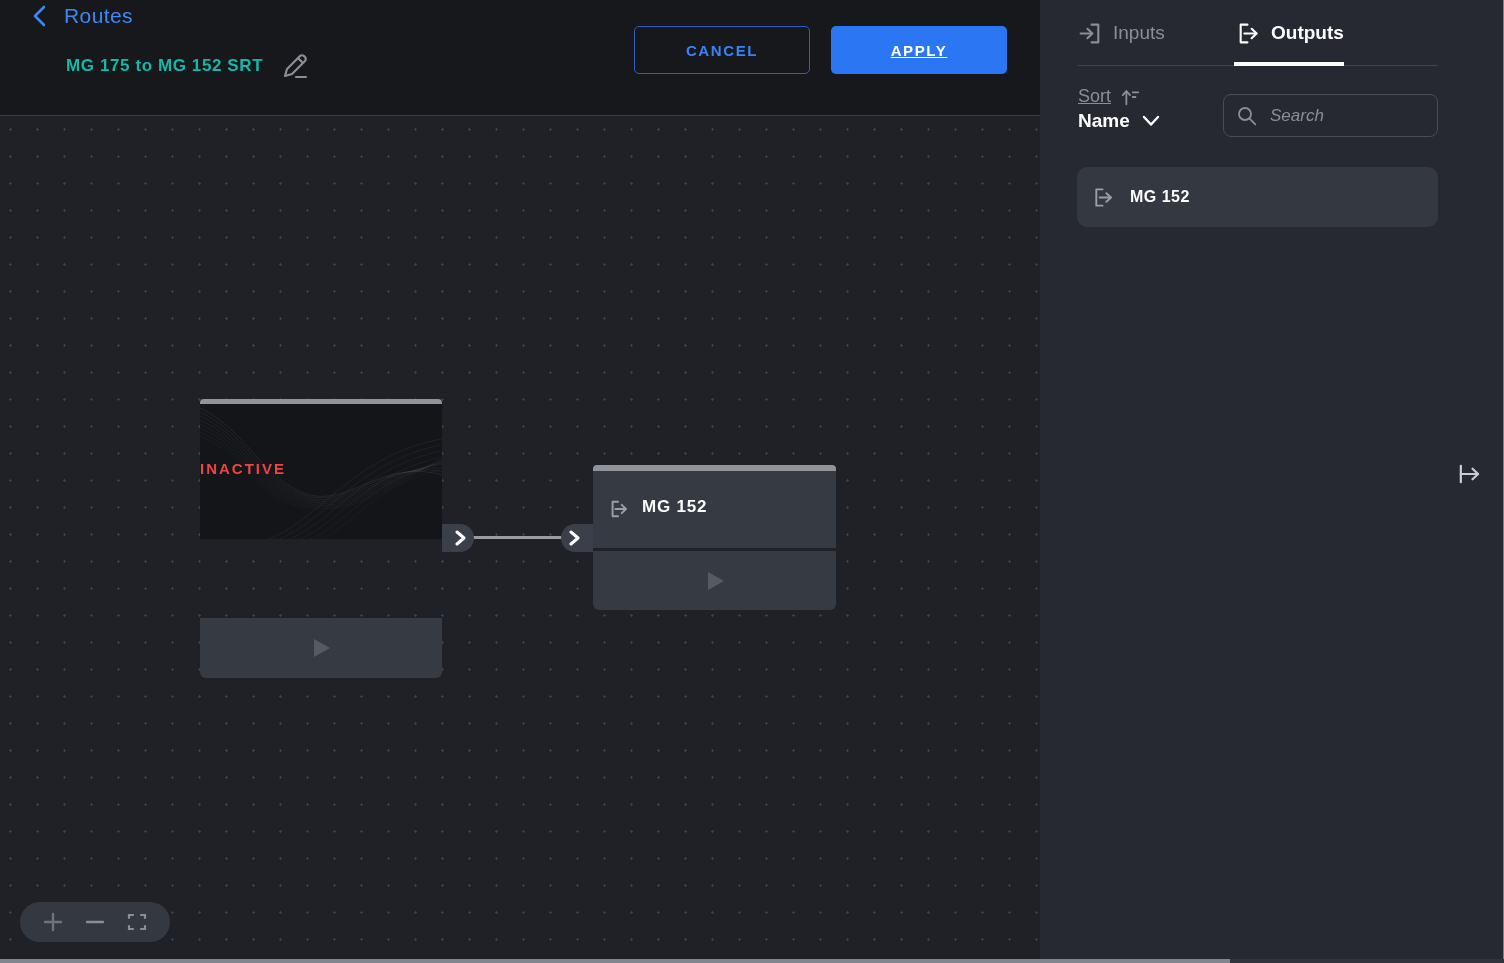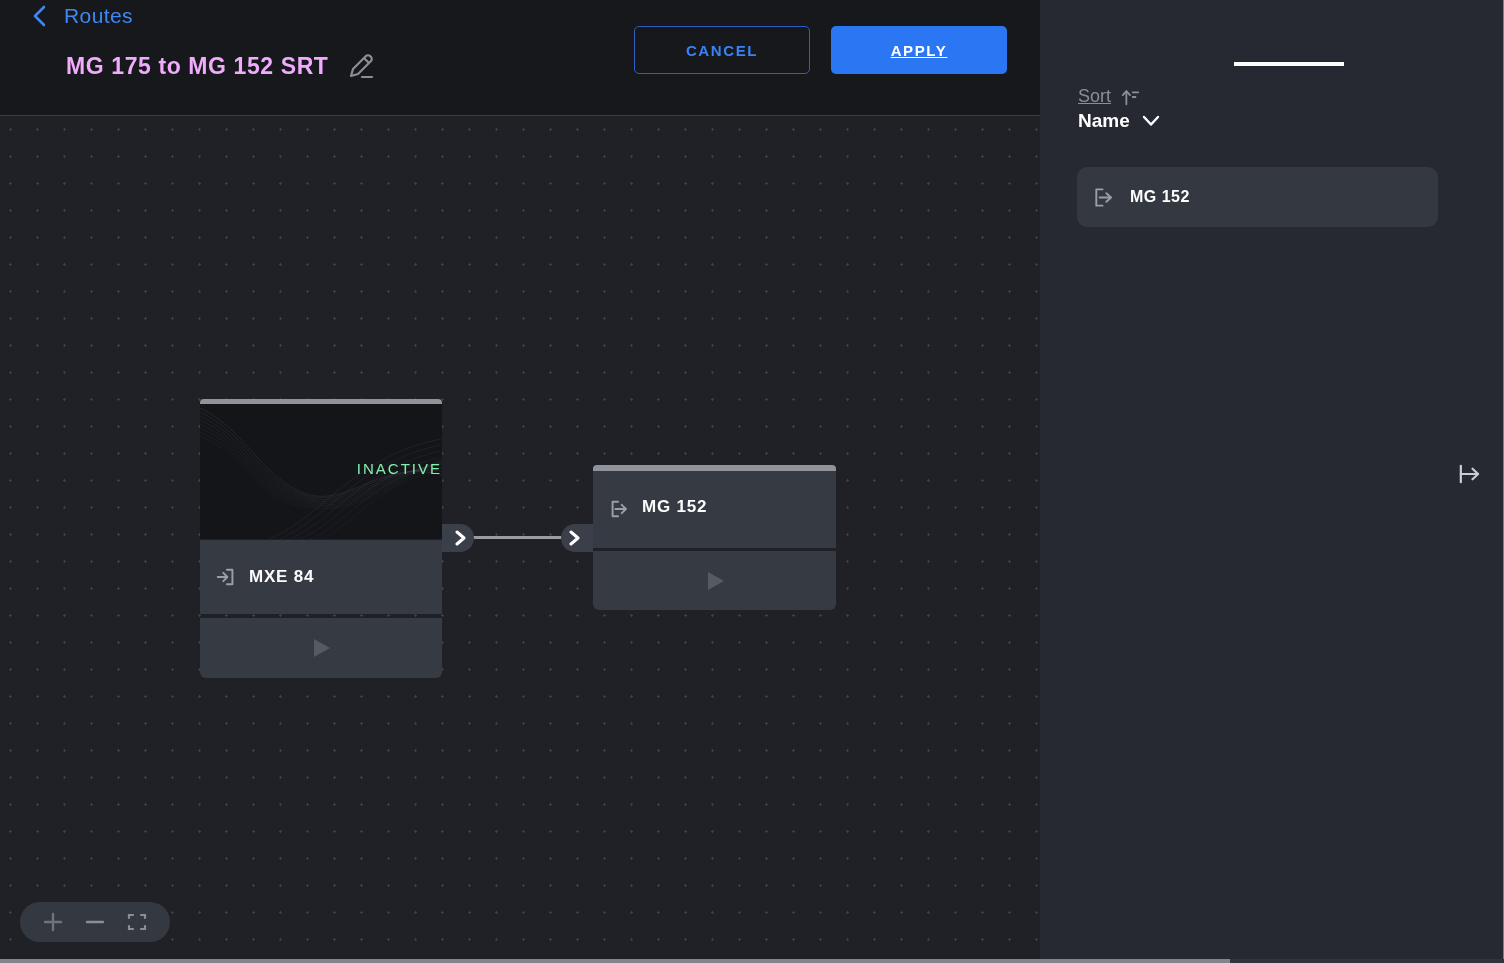--- a/index.html
+++ b/index.html
@@ -8,39 +8,39 @@
   .app { position:relative; width:1504px; height:963px; }
 
   
   .canvas-col { position:absolute; left:0; top:0; width:1040px; height:963px; background:#1f2126; }
   .canvas-header { position:absolute; left:0; top:0; width:1040px; height:116px;
     background:#17181c; border-bottom:1px solid #3a3d45; }
   .back-row { position:absolute; left:30px; top:4px; display:flex; gap:14px; cursor:pointer; }
   .back-row svg { display:block; }
   .back-label { color:#3f87f5; font-size:21px; letter-spacing:.4px; }
   .title-row { position:absolute; left:66px; top:50px; display:flex; align-items:center; gap:16px; }
-  .page-title { color:#f0abfc; font-size:23px; font-weight:600; letter-spacing:.6px; }
+  .page-title { color:#14b8a6; font-size:17px; font-weight:600; letter-spacing:.6px; }
   .hdr-buttons { position:absolute; right:33px; top:26px; display:flex; gap:21px; }
   .btn { width:176px; height:48px; border-radius:5px; font-size:15px; font-weight:700;
     letter-spacing:1.6px; font-family:"Liberation Sans", sans-serif; cursor:pointer;
     display:flex; align-items:center; justify-content:center; }
   .btn-cancel { background:transparent; border:1px solid #2c5ec4; color:#3b82f6; }
   .btn-apply { background:#2b76f2; border:none; color:#ffffff;text-decoration:underline; }
 
   
   .canvas { position:absolute; left:0; top:117px; width:1040px; height:842px; background:#1f2126;
     background-image:radial-gradient(rgba(130,135,150,.30) 1.2px, transparent 1.4px);
     background-size:27px 27px; background-position:24px 26px; }
 
   .node { position:absolute; }
   .accent-bar { position:absolute; left:0; width:100%; background:#90939a; border-radius:4px 4px 0 0; }
   .thumb { position:absolute; left:0; width:100%; background:#141519; overflow:hidden; }
   .thumb svg { position:absolute; left:0; top:0; }
-  .inactive-label { position:absolute; left:0; top:56px; width:100%; text-align:right;
-    color:#86efac; font-size:15px; font-weight:400; letter-spacing:2px; }
+  .inactive-label { position:absolute; left:0; top:56px; width:100%; text-align:left;
+    color:#ef4444; font-size:15px; font-weight:700; letter-spacing:2px; }
   .band { position:absolute; left:0; width:100%; background:#363a43; display:flex; align-items:center; }
   .band .node-label { color:#fdfdfe; font-size:17px; font-weight:700; letter-spacing:.8px; margin-left:12px; }
   .band .nicon { margin-left:15px; display:flex; }
   .play-band { position:absolute; left:0; width:100%; background:#363a43; border-radius:0 0 6px 6px;
     display:flex; align-items:center; justify-content:center; cursor:pointer; }
 
   .connector { position:absolute; width:32px; height:28px; background:#3b3f49;
     display:flex; align-items:center; cursor:pointer; }
   .connector.out { border-radius:0 15px 15px 0; justify-content:flex-end; padding-right:8px; }
   .connector.in  { border-radius:15px 0 0 15px; justify-content:flex-start; padding-left:8px; }
@@ -130,32 +130,20 @@
               <path opacity=".12" d="M55 140 C 120 122, 146 52, 246 34"></path>
               <path opacity=".11" d="M65 140 C 126 124, 150 58, 246 40"></path>
               <path opacity=".10" d="M75 140 C 132 126, 154 64, 246 46"></path>
               <path opacity=".09" d="M85 140 C 138 128, 158 70, 246 52"></path>
               <path opacity=".08" d="M95 140 C 144 130, 162 76, 246 58"></path>
               <path opacity=".07" d="M105 140 C 150 132, 166 82, 246 64"></path>
             </g>
           </svg>
           <div class="inactive-label">INACTIVE</div>
         </div>
-        <div class="band" style="top:141px; height:74px;">
-          <span class="nicon">
-            <svg width="22" height="24" viewBox="0 0 24 24">
-              <g fill="none" stroke="#9aa0a8" stroke-width="2.1" stroke-linecap="round" stroke-linejoin="round">
-                <path d="M13 4 H19 V20 H13"></path>
-                <line x1="3" y1="12" x2="13" y2="12"></line>
-                <polyline points="9,7.5 13.5,12 9,16.5"></polyline>
-              </g>
-            </svg>
-          </span>
-          <span class="node-label">MXE 84</span>
-        </div>
         <div class="play-band" style="top:219px; height:60px;">
           <svg width="22" height="22" viewBox="0 0 22 22">
             <polygon points="4,2 20,11 4,20" fill="#565a63"></polygon>
           </svg>
         </div>
       </div>
 
       <div class="node" style="left:593px; top:348px; width:243px; height:145px;">
         <div class="accent-bar" style="top:0; height:6px;"></div>
         <div class="band" style="top:6px; height:77px; align-items:flex-start; padding-top:26px;">
@@ -212,20 +200,42 @@
                 <path d="M7 18 H3 V15"></path>
             </g>
           </svg>
         </button>
       </div>
     </div>
   </div>
 
   <div class="sidebar">
 
+    <div class="tabs">
+      <div class="tab tab-inputs inactive">
+        <svg width="25" height="27" viewBox="0 0 24 24">
+          <g fill="none" stroke="#8b8e96" stroke-width="2" stroke-linecap="round" stroke-linejoin="round">
+            <path d="M13 3.5 H19.5 V20.5 H13"></path>
+            <line x1="2.5" y1="12" x2="13" y2="12"></line>
+            <polyline points="9,7.5 13.8,12 9,16.5"></polyline>
+          </g>
+        </svg>
+        <span class="tab-label">Inputs</span>
+      </div>
+      <div class="tab tab-outputs active">
+        <svg width="25" height="27" viewBox="0 0 24 24">
+          <g fill="none" stroke="#ffffff" stroke-width="2" stroke-linecap="round" stroke-linejoin="round">
+            <path d="M11 3.5 H4.5 V20.5 H11"></path>
+            <line x1="8" y1="12" x2="19.5" y2="12"></line>
+            <polyline points="15,7.5 19.8,12 15,16.5"></polyline>
+          </g>
+        </svg>
+        <span class="tab-label">Outputs</span>
+      </div>
+    </div>
     <div class="tab-underline"></div>
 
     <div class="sort-block">
       <div class="sort-row">
         <span>Sort</span>
         <svg width="22" height="20" viewBox="0 0 24 22">
           <g fill="none" stroke="#8b8e96" stroke-width="2" stroke-linecap="round">
             <line x1="8" y1="19" x2="8" y2="5"></line>
             <polyline points="4,9 8,4.5 12,9"></polyline>
             <line x1="15" y1="6" x2="21" y2="6"></line>
@@ -234,20 +244,27 @@
         </svg>
       </div>
       <div class="sort-value-row">
         <span>Name</span>
         <svg width="18" height="12" viewBox="0 0 18 12">
           <polyline points="2,2 9,9.5 16,2" fill="none" stroke="#ffffff" stroke-width="2.4" stroke-linecap="round" stroke-linejoin="round"></polyline>
         </svg>
       </div>
     </div>
 
+    <div class="search-box">
+      <svg width="22" height="22" viewBox="0 0 22 22">
+        <circle cx="9" cy="9" r="6" fill="none" stroke="#8b8e96" stroke-width="1.8"></circle>
+        <line x1="13.6" y1="13.6" x2="19.3" y2="19.3" stroke="#8b8e96" stroke-width="1.8" stroke-linecap="round"></line>
+      </svg>
+      <input type="text" placeholder="Search" style="">
+    </div>
 
     <div class="io-card">
       <svg width="23" height="25" viewBox="0 0 24 24">
         <g fill="none" stroke="#9aa0a8" stroke-width="2" stroke-linecap="round" stroke-linejoin="round">
           <path d="M11 3.5 H4.5 V20.5 H11"></path>
           <line x1="8" y1="12" x2="19.5" y2="12"></line>
           <polyline points="15,7.5 19.8,12 15,16.5"></polyline>
         </g>
       </svg>
       <span class="card-label">MG 152</span>

